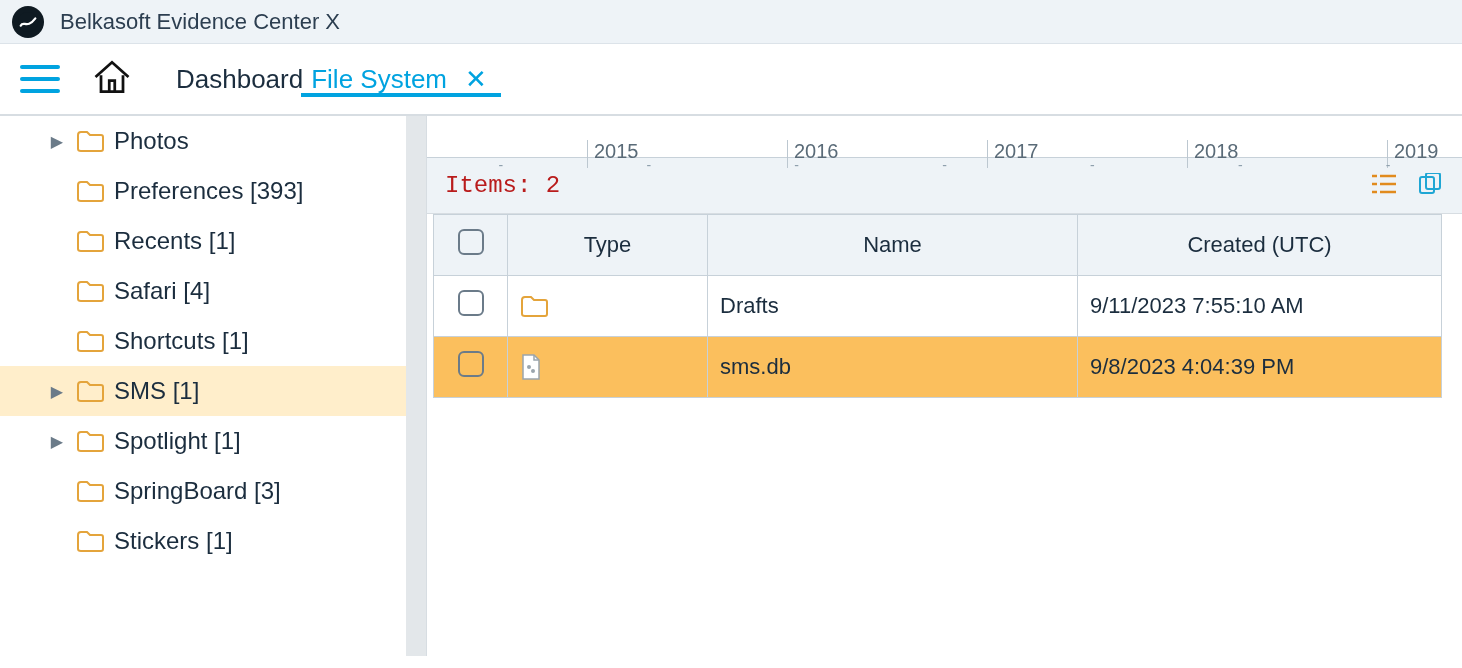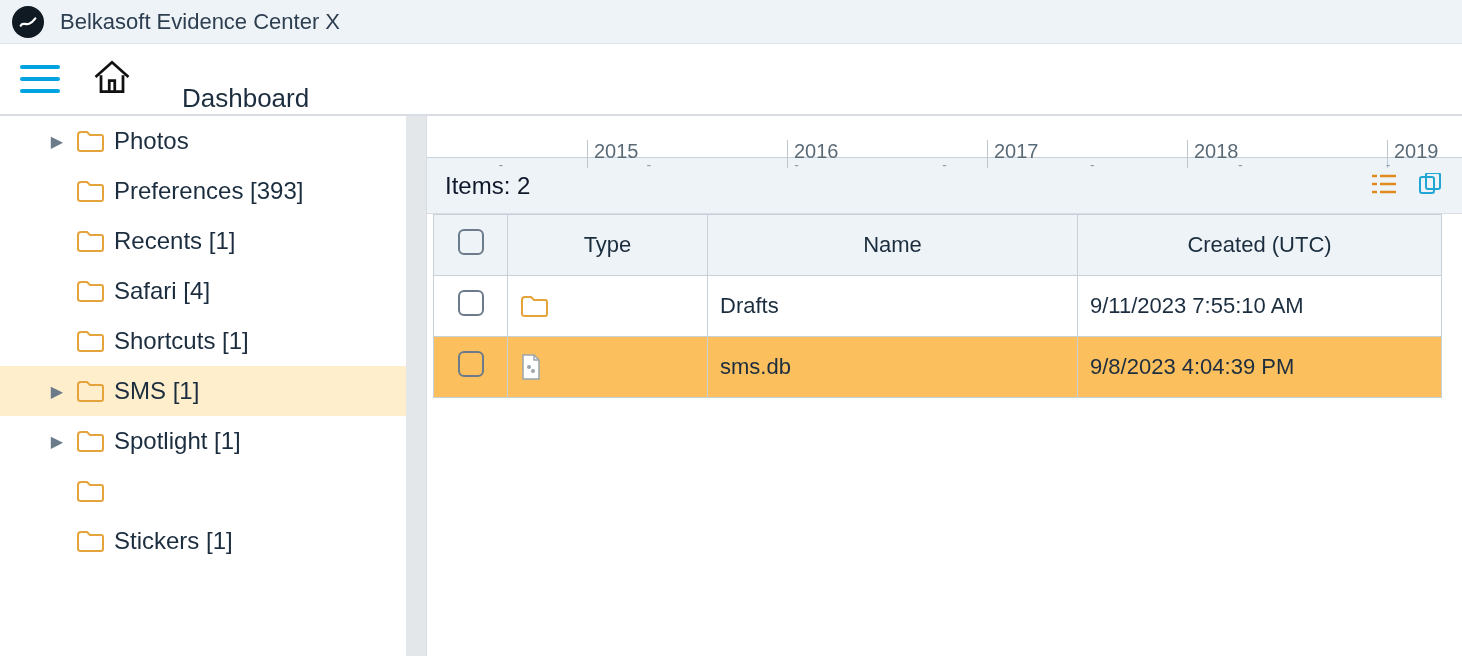--- a/index.html
+++ b/index.html
@@ -45,21 +45,21 @@
     width: 44px; height: 36px;
     display: flex; flex-direction: column; justify-content: space-between;
     padding: 4px 2px;
     cursor: pointer;
   }
   .hamburger span {
     display: block; height: 4px; border-radius: 2px; background: #00a3e0;
   }
   .home-icon { cursor: pointer; }
   .home-icon svg { width: 44px; height: 44px; stroke: #111; fill: none; stroke-width: 3; }
-  .tabs { display: flex; align-items: flex-end; height: 100%; margin-left: 16px; }
+  .tabs { display: flex; align-items: center; height: 100%; margin-left: 10px; }
   .tab {
     display: flex; align-items: center;
     font-size: 26px; color: #1b2d3e;
     cursor: pointer; position: relative; padding: 0 4px;
   }
   .tab.active { color: #00a3e0; }
   .tab.active::after {
     content: ""; position: absolute; left: -6px; right: -6px; bottom: -2px;
     height: 4px; background: #00a3e0;
   }
@@ -134,21 +134,21 @@
     flex: 1; text-align: center; color: #8fa0ad; font-size: 14px;
   }
 
   .items-bar {
     display: flex; align-items: center;
     height: 56px;
     padding: 0 18px;
     background: #eef3f7;
     border-bottom: 1px solid #d7dde2;
   }
-  .items-bar .label { font-size: 24px; color: #0f172a; }
+  .items-bar .label { font-size: 24px; color: #b91c1c; font-family: Liberation Mono, monospace; }
   .items-bar .spacer { flex: 1; }
   .view-btn { margin-left: 18px; cursor: pointer; }
   .view-btn svg { width: 28px; height: 22px; }
 
   .grid-wrap {
     flex: 1; padding: 0 14px 0 0;
     overflow: hidden;
   }
   table.grid {
     width: calc(100% - 12px);
@@ -199,20 +199,24 @@
       <span></span>
       <span></span>
   </div>
   <div class="home-icon">
     <svg viewBox="0 0 48 48">
         <path d="M6 24 L24 8 L42 24 M12 22 V40 H36 V22 M21 40 V28 H27 V40"></path>
       </svg>
   </div>
   <div class="tabs">
     <div class="tab">Dashboard</div>
+    <div class="tab active">
+      <span>File System</span>
+      <span class="tab-close">✕</span>
+    </div>
   </div>
 </div>
 
 <div class="content">
 
   <div class="left-pane">
     <div class="tree" id="tree">
         <div class="tree-row">
           <span class="expander">▶</span>
           <span class="folder-icon">
@@ -276,20 +280,21 @@
           </span>
           <span>Spotlight [1]</span>
         </div>
         <div class="tree-row">
           <span class="expander"></span>
           <span class="folder-icon">
             <svg viewBox="0 0 28 24">
               <path d="M2 6 Q2 3 5 3 H11 L14 6 H25 Q27 6 27 8 V20 Q27 22 25 22 H5 Q2 22 2 20 Z" fill="none" stroke="#e4a43b" stroke-width="2"></path>
             </svg>
           </span>
+          <span>SpringBoard [3]</span>
         </div>
         <div class="tree-row">
           <span class="expander"></span>
           <span class="folder-icon">
             <svg viewBox="0 0 28 24">
               <path d="M2 6 Q2 3 5 3 H11 L14 6 H25 Q27 6 27 8 V20 Q27 22 25 22 H5 Q2 22 2 20 Z" fill="none" stroke="#e4a43b" stroke-width="2"></path>
             </svg>
           </span>
           <span>Stickers [1]</span>
         </div>

